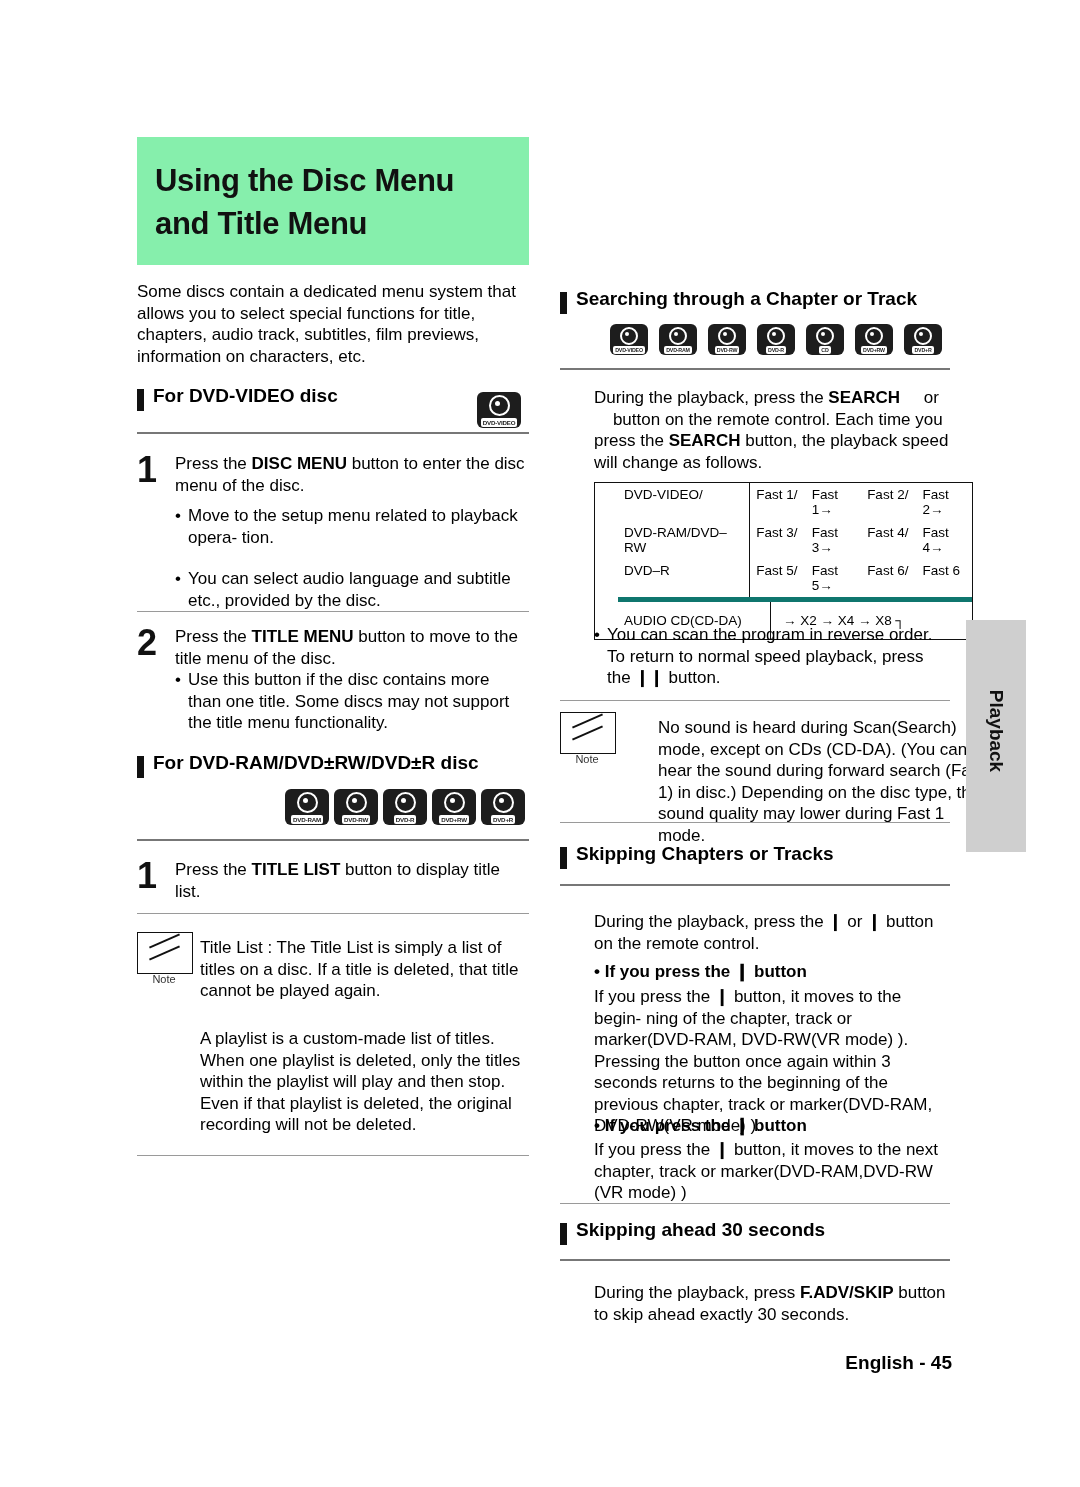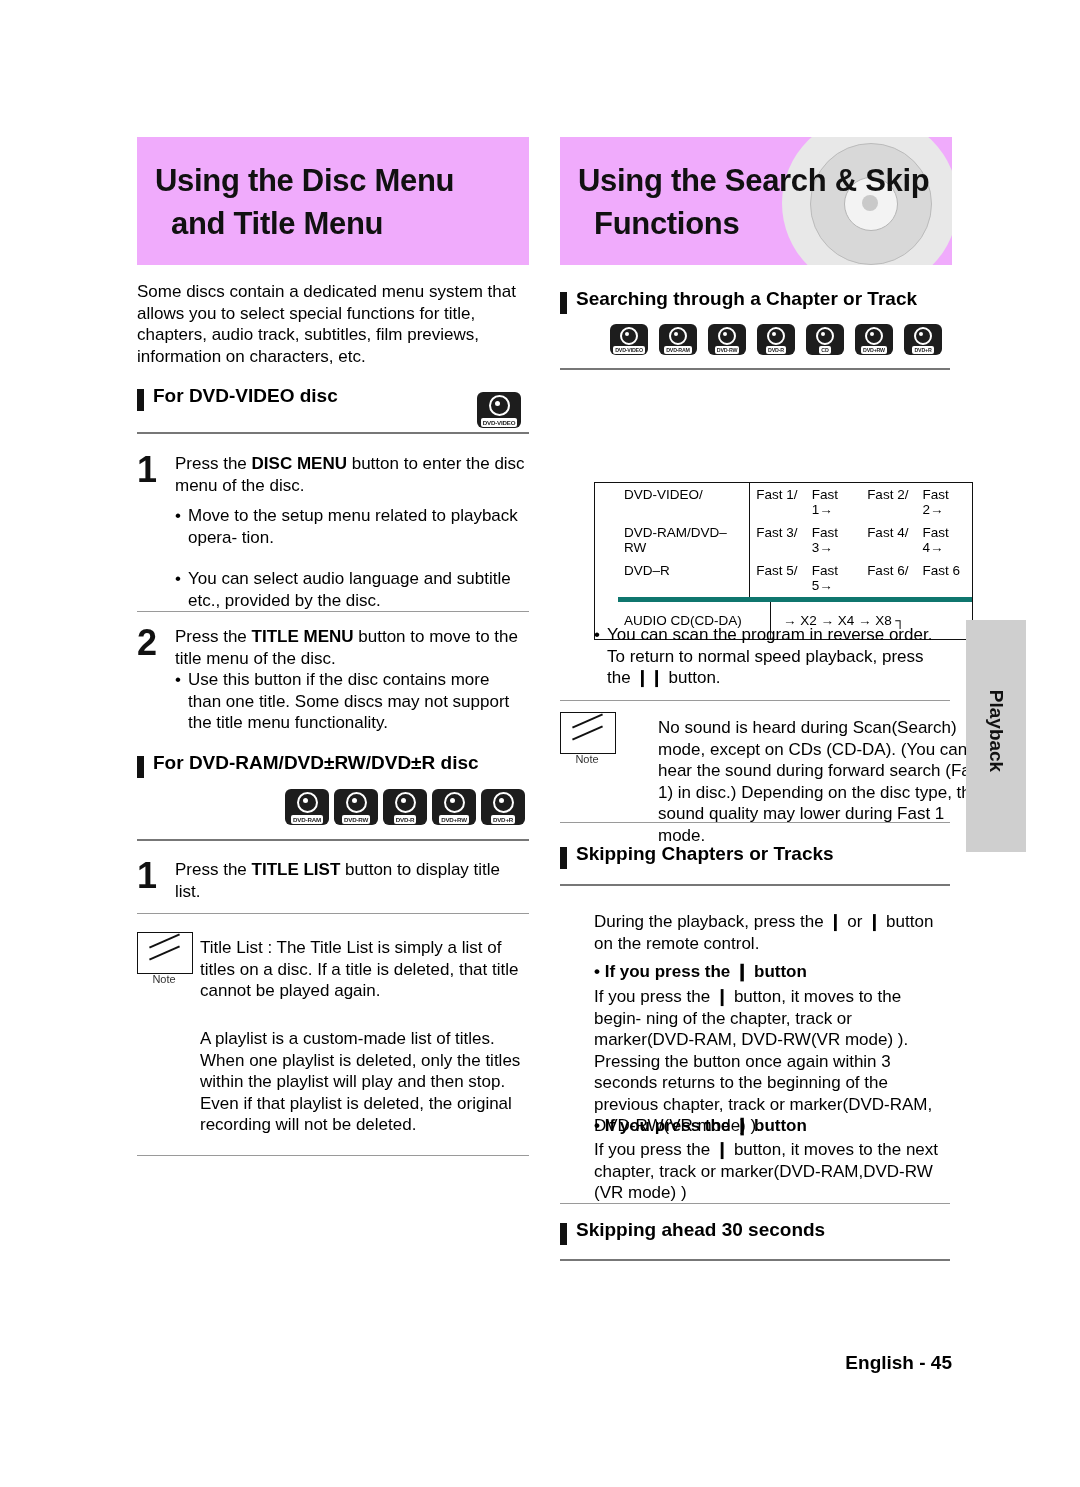--- a/index.html
+++ b/index.html
@@ -1,22 +1,22 @@
 <!DOCTYPE html>
 <html><head>
 <meta charset="utf-8">
 <style>
   html,body{margin:0;padding:0;background:#ffffff;}
   body{width:1080px;height:1487px;font-family:"Liberation Sans",sans-serif;color:#000;position:relative;overflow:hidden;}
   .page{position:absolute;left:0;top:0;width:1080px;height:1487px;}
 
   
-  .hdr{position:absolute;background:#f0abfc;color:#111;}
+  .hdr{position:absolute;background:#86efac;color:#111;}
   .hdr .t{font-weight:bold;font-size:31px;line-height:43px;letter-spacing:-0.3px;padding:22px 0 0 18px;}
-  .hdr .t2{padding-left:34px;}
+  .hdr .t2{padding-left:18px;}
   #hdr-left{left:137px;top:137px;width:392px;height:128px;}
   #hdr-right{left:560px;top:137px;width:392px;height:128px;overflow:hidden;}
 
   
   .disc{position:absolute;right:-6px;top:-22px;width:176px;height:176px;}
   .disc .outer{position:absolute;left:0;top:0;width:176px;height:176px;border-radius:50%;background:#e8e8e8;}
   .disc .ring{position:absolute;left:28px;top:28px;width:120px;height:120px;border-radius:50%;background:#d8d8d8;border:1px solid #bbb;}
   .disc .hub{position:absolute;left:62px;top:62px;width:52px;height:52px;border-radius:50%;background:#f3f3f3;border:1px solid #b5b5b5;}
   .disc .hole{position:absolute;left:80px;top:80px;width:16px;height:16px;border-radius:50%;background:#c9c9c9;}
 
@@ -75,30 +75,20 @@
 </head>
 <body>
 
 <div class="page">
 
   <div class="hdr" id="hdr-left">
     <div class="t">Using the Disc Menu</div>
     <div class="t t2" style="padding-top:0">and Title Menu</div>
   </div>
 
-  <div class="hdr" id="hdr-right">
-    <div class="disc">
-      <div class="outer"></div>
-        <div class="ring"></div>
-        <div class="hub"></div>
-        <div class="hole"></div>
-    </div>
-    <div class="t" style="position:relative;z-index:2">Using the Search &amp; Skip</div>
-    <div class="t t2" style="padding-top:0;position:relative;z-index:2">Functions</div>
-  </div>
 
   <div class="body-text" style="position:absolute;left:137px;top:281px;width:390px;">Some discs contain a dedicated menu system that allows you to select special functions for title, chapters, audio track, subtitles, film previews, information on characters, etc.</div>
 
   <div class="sect" style="left:137px;top:385px;">
     <div class="bar"></div>
     <div class="label">For DVD-VIDEO disc</div>
   </div>
   <div class="badge" style="left:477px;top:392px;">
     <div class="circ"></div>
       <div class="cap">DVD-VIDEO</div>
@@ -199,20 +189,21 @@
         <div class="cap">DVD+RW</div>
       </div>
     <div class="badge sm" style="left:904px;top:324px;">
       <div class="circ"></div>
         <div class="cap">DVD+R</div>
       </div>
   </div>
 
   <div class="rule thick" style="left:560px;top:368px;width:390px;"></div>
 
+  <div class="body-text" style="position:absolute;left:594px;top:387px;width:356px;">During the playback, press the <span class="bold">SEARCH</span> &nbsp;&nbsp;&nbsp;&nbsp;or &nbsp;&nbsp;&nbsp;&nbsp;button on the remote control. Each time you press the <span class="bold">SEARCH</span> button, the playback speed will change as follows.</div>
 
   <div class="tbl" style="left:594px;top:482px;width:354px;padding-left:23px;">
     <div class="row">
       <div class="c left">DVD-VIDEO/</div>
       <div class="c cell">Fast 1/</div>
       <div class="c cell">Fast 1→</div>
       <div class="c cell">Fast 2/</div>
       <div class="c cell">Fast 2→</div>
     </div>
     <div class="row">
@@ -266,20 +257,21 @@
   <div class="body-text" style="position:absolute;left:594px;top:1139px;width:356px;">If you press the        ❙ button, it moves to the next chapter, track or marker(DVD-RAM,DVD-RW (VR mode) )</div>
 
   <div class="rule" style="left:560px;top:1203px;width:390px;"></div>
 
   <div class="sect" style="left:560px;top:1219px;">
     <div class="bar"></div>
     <div class="label">Skipping ahead 30 seconds</div>
   </div>
   <div class="rule thick" style="left:560px;top:1259px;width:390px;"></div>
 
+  <div class="body-text" style="position:absolute;left:594px;top:1282px;width:356px;">During the playback, press <span class="bold">F.ADV/SKIP</span> button to skip ahead exactly 30 seconds.</div>
 
   <div class="sidetab">
     <span>Playback</span>
   </div>
 
   <div class="footer">English - 45</div>
 
 </div>
 
 </body></html>

